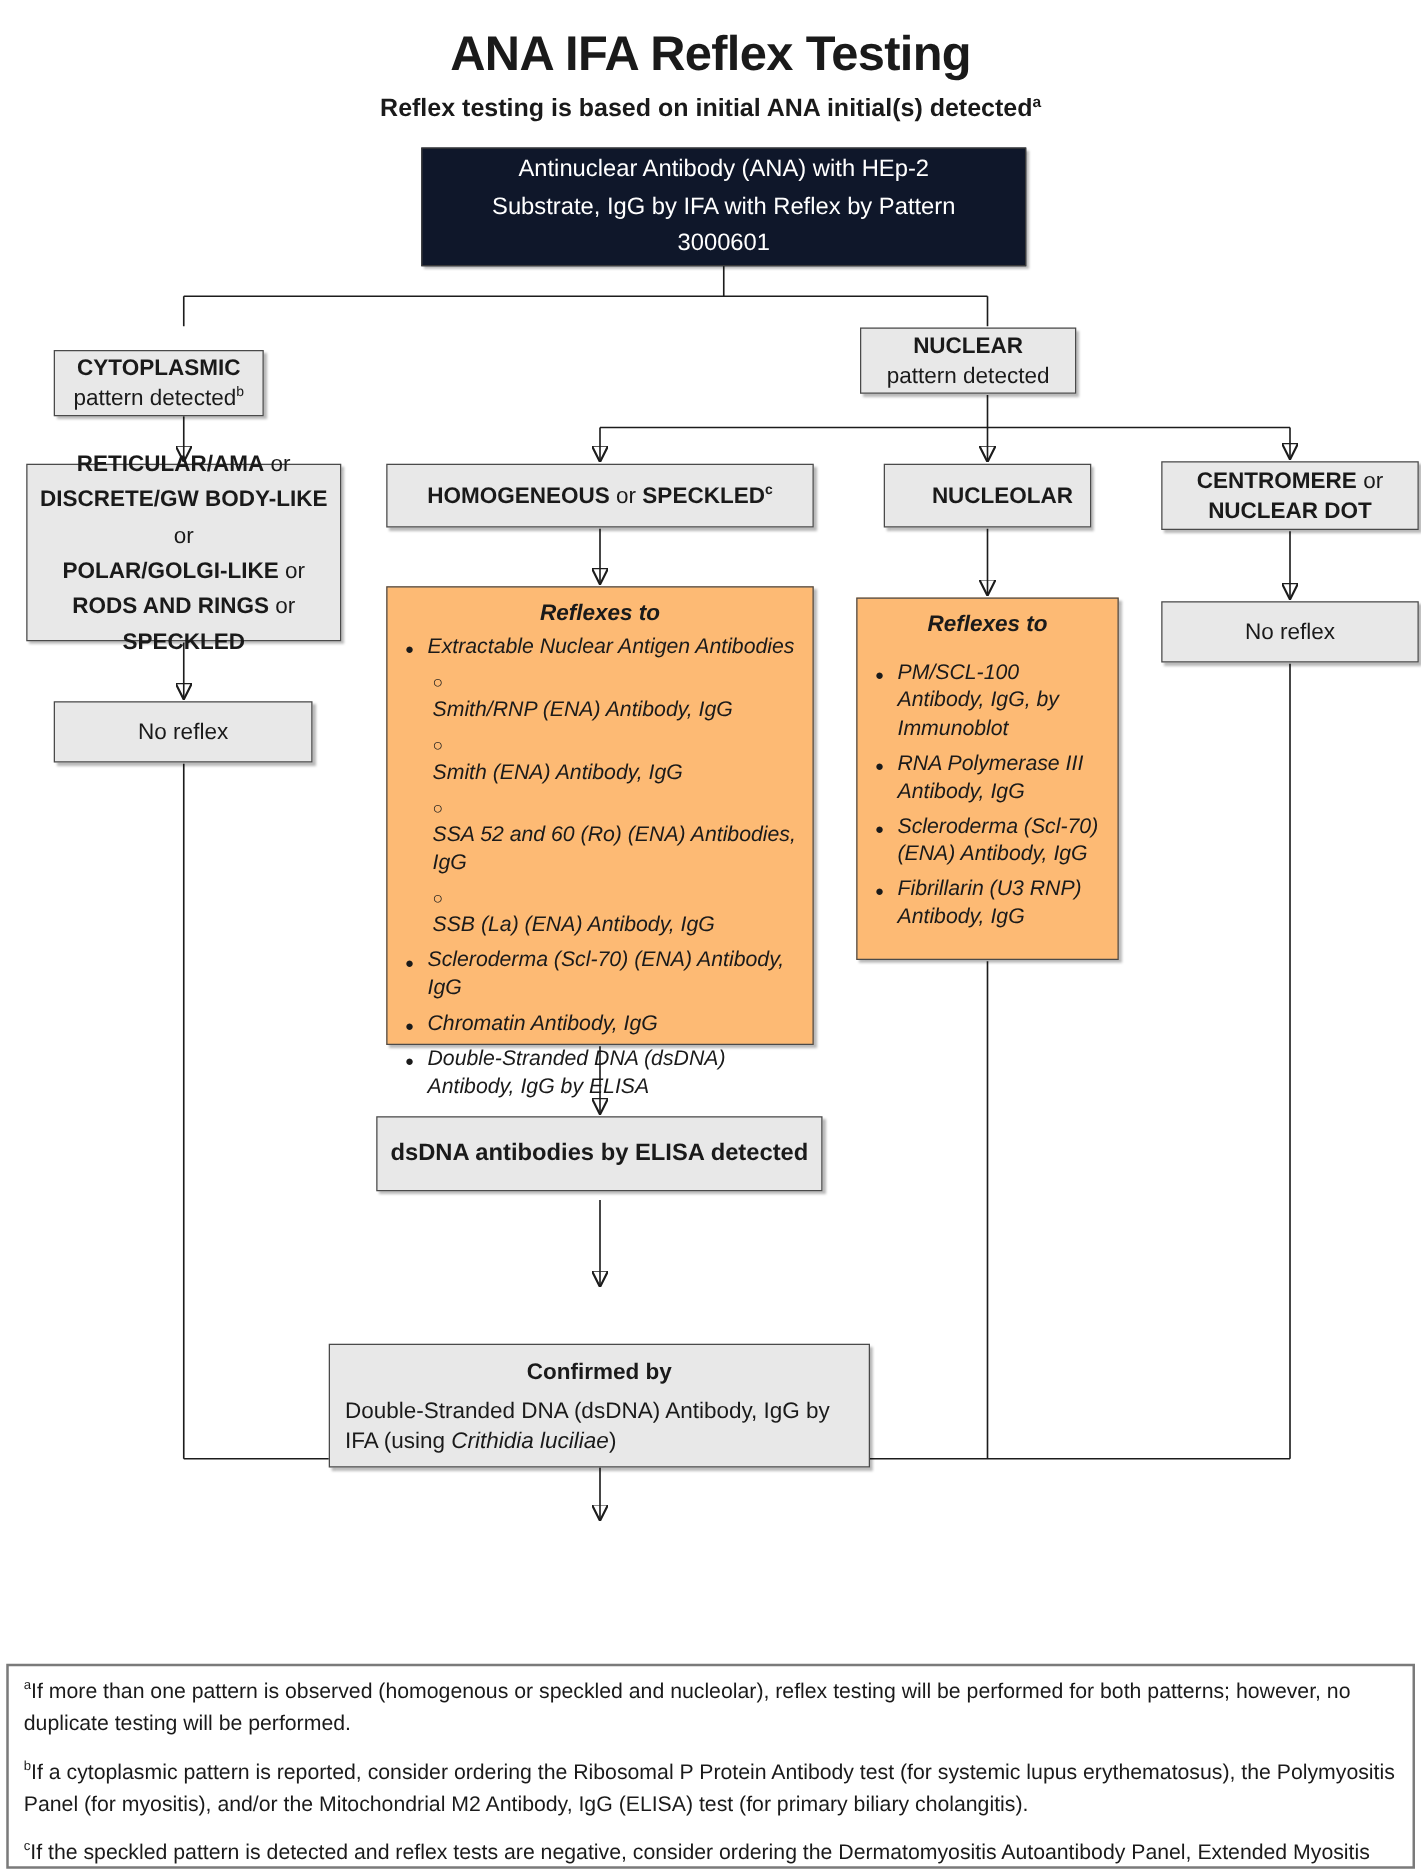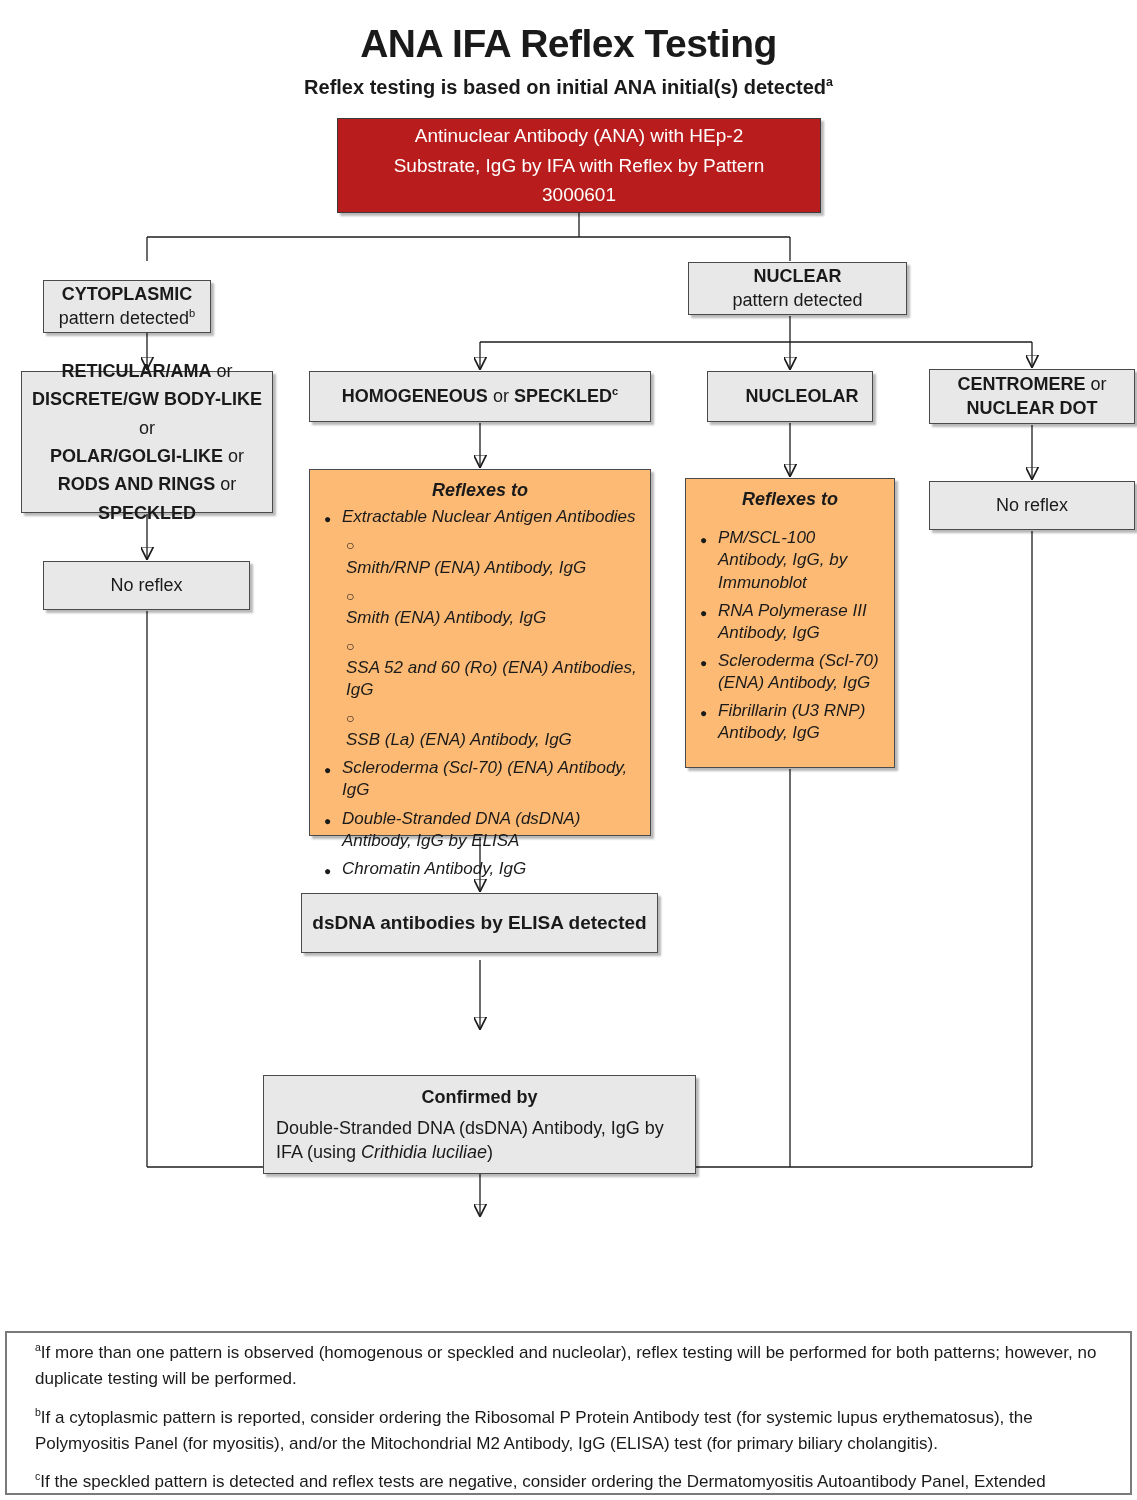--- a/index.html
+++ b/index.html
@@ -13,26 +13,26 @@
     font-size:20px; font-weight:bold; }
   sup { font-size:0.62em; vertical-align:super; line-height:0; }
 
   svg.connectors { position:absolute; left:0; top:0; z-index:1; }
   svg.connectors path { stroke:#1c1c1c; stroke-width:1.3; fill:none; }
 
   .node { position:absolute; z-index:2; background:#e8e8e8; border:1.5px solid #4a4a4a;
     box-shadow:2.5px 2.5px 2px rgba(0,0,0,0.28);
     display:flex; flex-direction:column; align-items:center; justify-content:center;
     text-align:center; font-size:18px; line-height:1.3; }
-  .node.dark { background:#b91c1c; border-color:#3a3a3a; color:#ffffff; font-size:19px; line-height:1.55; }
+  .node.dark { background:#0f172a; border-color:#3a3a3a; color:#ffffff; font-size:19px; line-height:1.55; }
   .node .bold { font-weight:bold; }
 
   .node-root        { left:337px; top:118px; width:484px; height:95px; }
   .node-cytoplasmic { left:43px;  top:280px; width:168px; height:53px; }
-  .node-nuclear     { left:688px; top:262px; width:219px; height:53px; }
+  .node-nuclear     { left:688px; top:262px; width:173px; height:53px; }
   .node-cyto-patterns { left:21px; top:371px; width:252px; height:142px; line-height:1.58; }
   .node-homog       { left:309px; top:371px; width:342px; height:51px; }
   .node-nucleolar   { left:707px; top:371px; width:166px; height:51px;padding-left:24px; }
   .node-centromere  { left:929px; top:369px; width:206px; height:55px; }
   .node-noreflex-left  { left:43px;  top:561px; width:207px; height:49px; }
   .node-noreflex-right { left:929px; top:481px; width:206px; height:49px; }
   .node-dsdna       { left:301px; top:893px; width:357px; height:60px; font-size:19px; }
   .node-confirmed   { left:263px; top:1031px; width:433px; height:99px; justify-content:flex-start;
                       padding:10px 12px;margin-top:44px; }
   .node-clinical    { left:156px; top:1218px; width:647px; height:64px; padding:4px 10px; }
@@ -49,21 +49,21 @@
   .li.l1 { padding-left:4px; }
   .li.l2 { padding-left:26px;flex-direction:column; }
   .bullet.filled::before { content:"●"; font-size:12px; position:relative; top:1px; }
   .bullet.open::before   { content:"○"; font-size:14px; }
 
   .confirm-heading { font-weight:bold; margin-bottom:8px; }
   .confirm-body { text-align:left; width:100%; }
   .italic { font-style:italic; }
 
   .footnotes { position:absolute; left:5px; top:1331px; width:1127px; height:164px; z-index:2;
-    border:2px solid #7a7a7a; background:#ffffff; padding:7px 28px; font-size:17px; line-height:1.55; }
+    border:2px solid #7a7a7a; background:#ffffff; padding:7px 12px; font-size:17px; line-height:1.55; }
   .footnotes p { margin-bottom:12px; }
 </style>
 </head>
 <body>
 
 <div class="canvas">
 
   <div class="page-title">ANA IFA Reflex Testing</div>
   <div class="page-subtitle"><span>Reflex testing is based on initial ANA initial(s) detected</span><sup>a</sup></div>
 
@@ -162,25 +162,25 @@
     <div class="li l2">
         <span class="bullet open"></span>
         <span>SSB (La) (ENA) Antibody, IgG</span>
       </div>
     <div class="li l1">
         <span class="bullet filled"></span>
         <span>Scleroderma (Scl-70) (ENA) Antibody, IgG</span>
       </div>
     <div class="li l1">
         <span class="bullet filled"></span>
+        <span>Chromatin Antibody, IgG</span>
+      </div>
+    <div class="li l1">
+        <span class="bullet filled"></span>
         <span>Double-Stranded DNA (dsDNA) Antibody, IgG by ELISA</span>
-      </div>
-    <div class="li l1">
-        <span class="bullet filled"></span>
-        <span>Chromatin Antibody, IgG</span>
       </div>
   </div>
 
   <div class="listbox listbox-nucleolar">
     <div class="list-heading">Reflexes to</div>
     <div class="li l1">
         <span class="bullet filled"></span>
         <span>PM/SCL-100 Antibody, IgG, by Immunoblot</span>
       </div>
     <div class="li l1">

